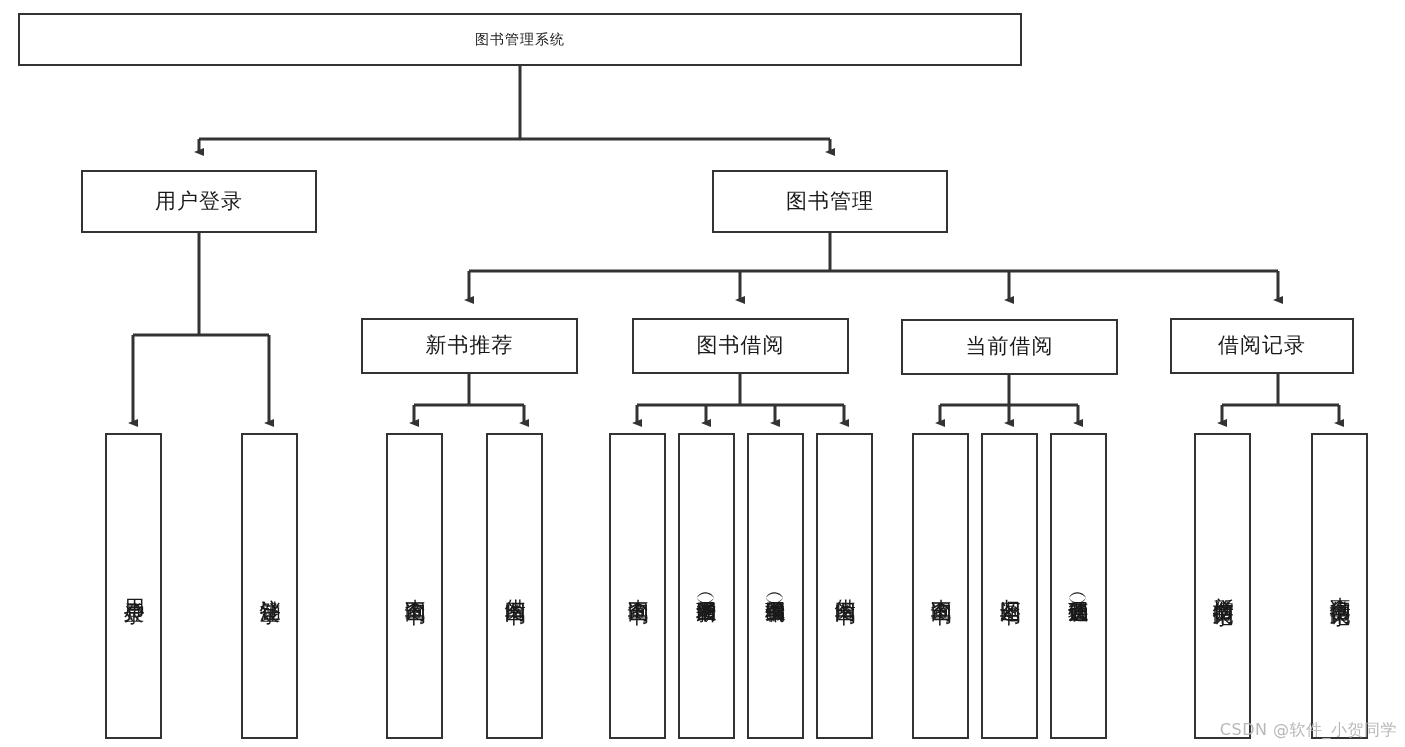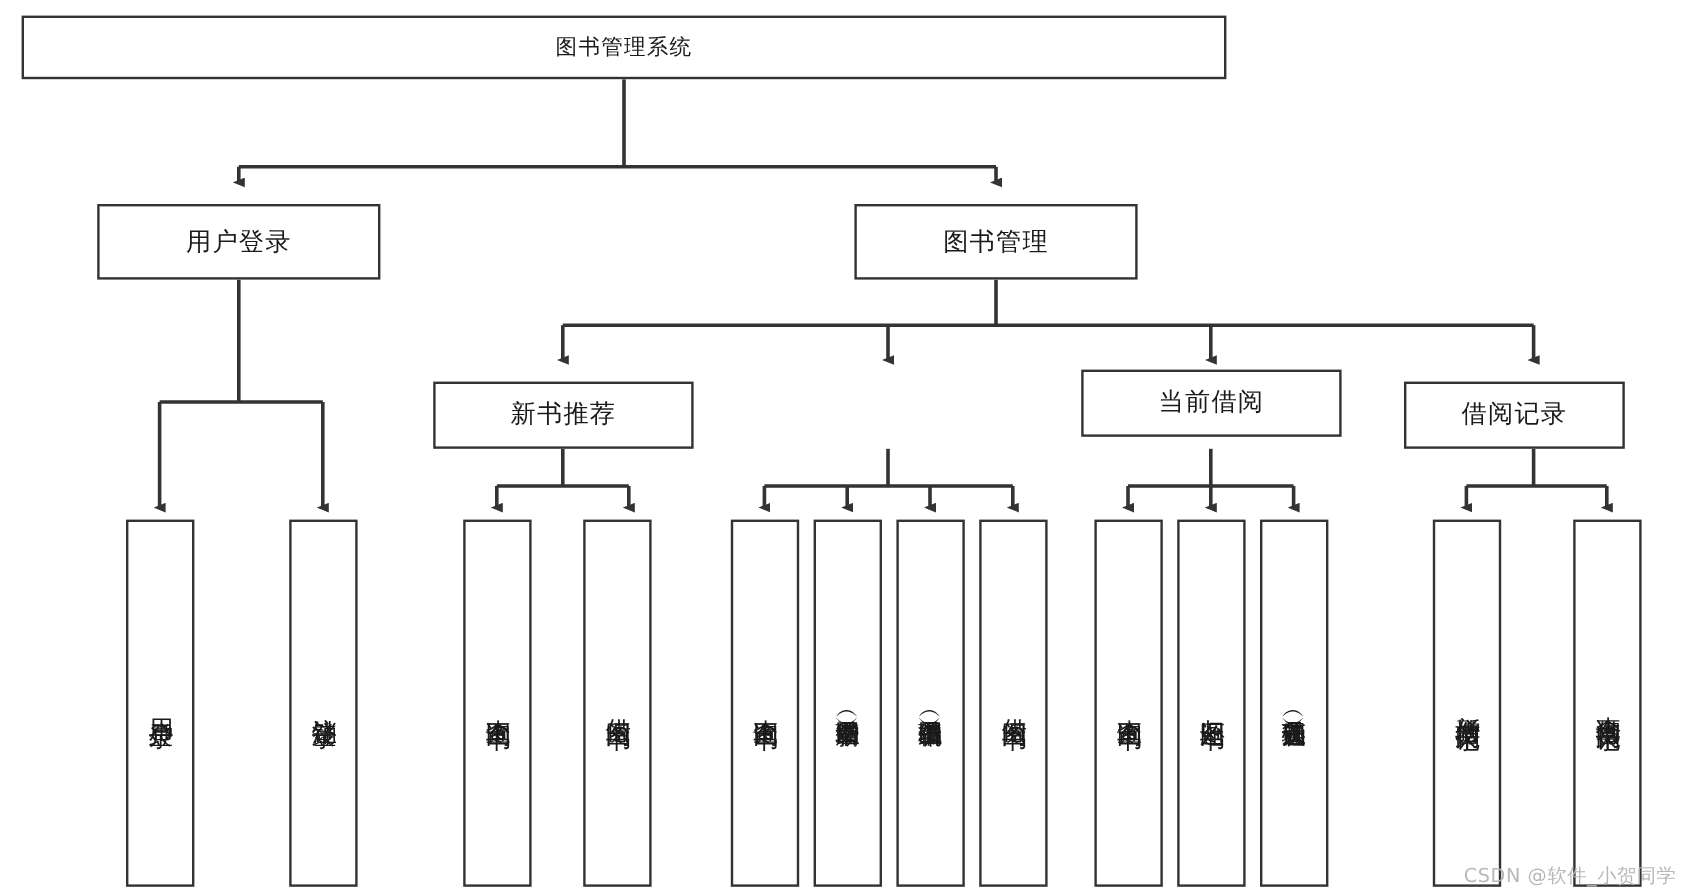--- a/index.html
+++ b/index.html
@@ -34,21 +34,21 @@
     justify-content: center;
     color: #1a1a1a;
   }
   .node-h {
     font-size: 21px;
     letter-spacing: 1px;
     line-height: 1.1;
     white-space: nowrap;
   }
   .node-root {
-    font-size: 18px;
+    font-size: 14px;
   }
   .node-v {
     writing-mode: vertical-rl;
     text-orientation: upright;
     font-size: 21px;
     line-height: 1.12;
     letter-spacing: 2px;
     text-align: center;
     white-space: nowrap;
   }
@@ -129,21 +129,24 @@
   <div class="node node-h" style="left:81px; top:170px; width:236px; height:63px;">
     <span>用户登录</span>
   </div>
   <div class="node node-h" style="left:712px; top:170px; width:236px; height:63px;">
     <span>图书管理</span>
   </div>
 
   <div class="node node-h" style="left:361px; top:318px; width:217px; height:56px;">
     <span>新书推荐</span>
   </div>
-  <div class="node node-h" style="left:901px; top:308px; width:217px; height:56px;">
+  <div class="node node-h" style="left:632px; top:318px; width:217px; height:56px;">
+    <span>图书借阅</span>
+  </div>
+  <div class="node node-h" style="left:901px; top:319px; width:217px; height:56px;">
     <span>当前借阅</span>
   </div>
   <div class="node node-h" style="left:1170px; top:318px; width:184px; height:56px;">
     <span>借阅记录</span>
   </div>
 
   <div class="node" style="left:105px; top:433px; width:57px; height:306px;">
     <span class="node-v">用户登录</span>
   </div>
   <div class="node" style="left:241px; top:433px; width:57px; height:306px;">

